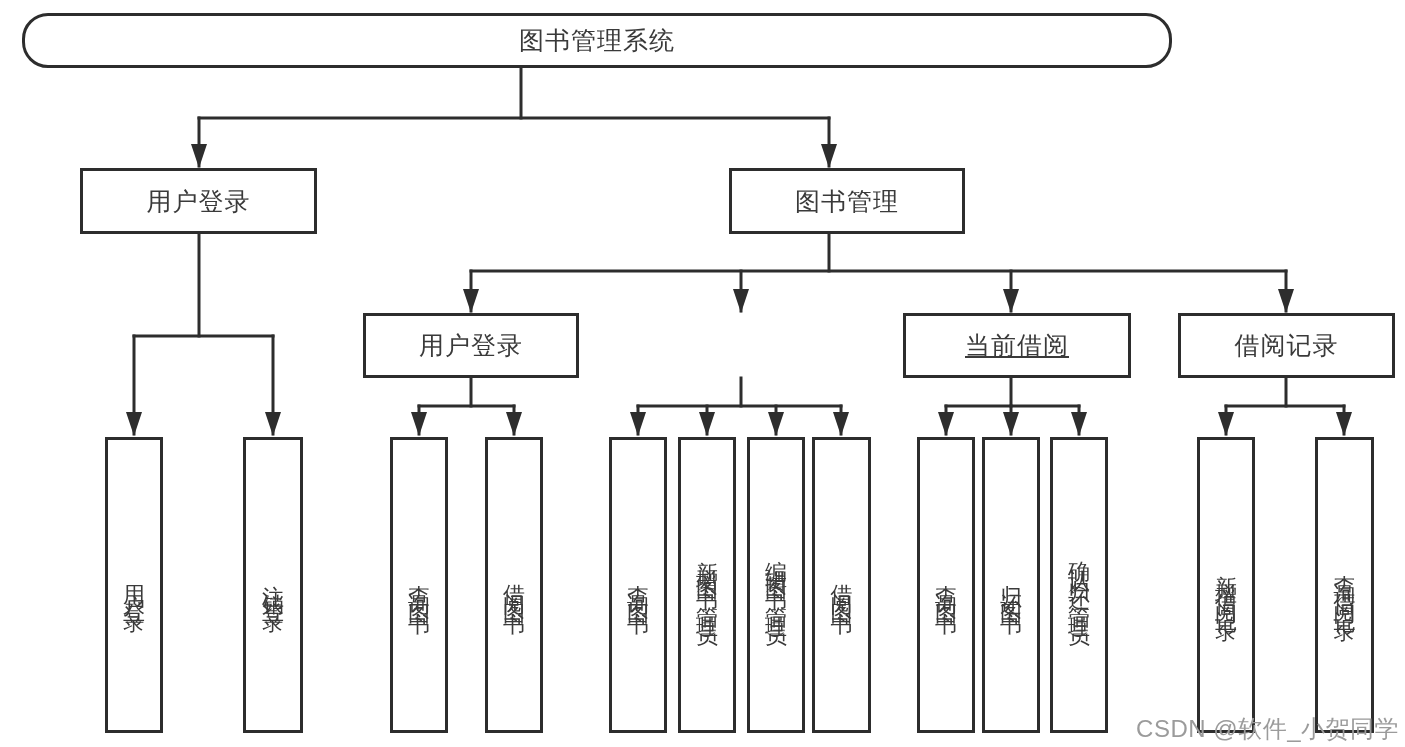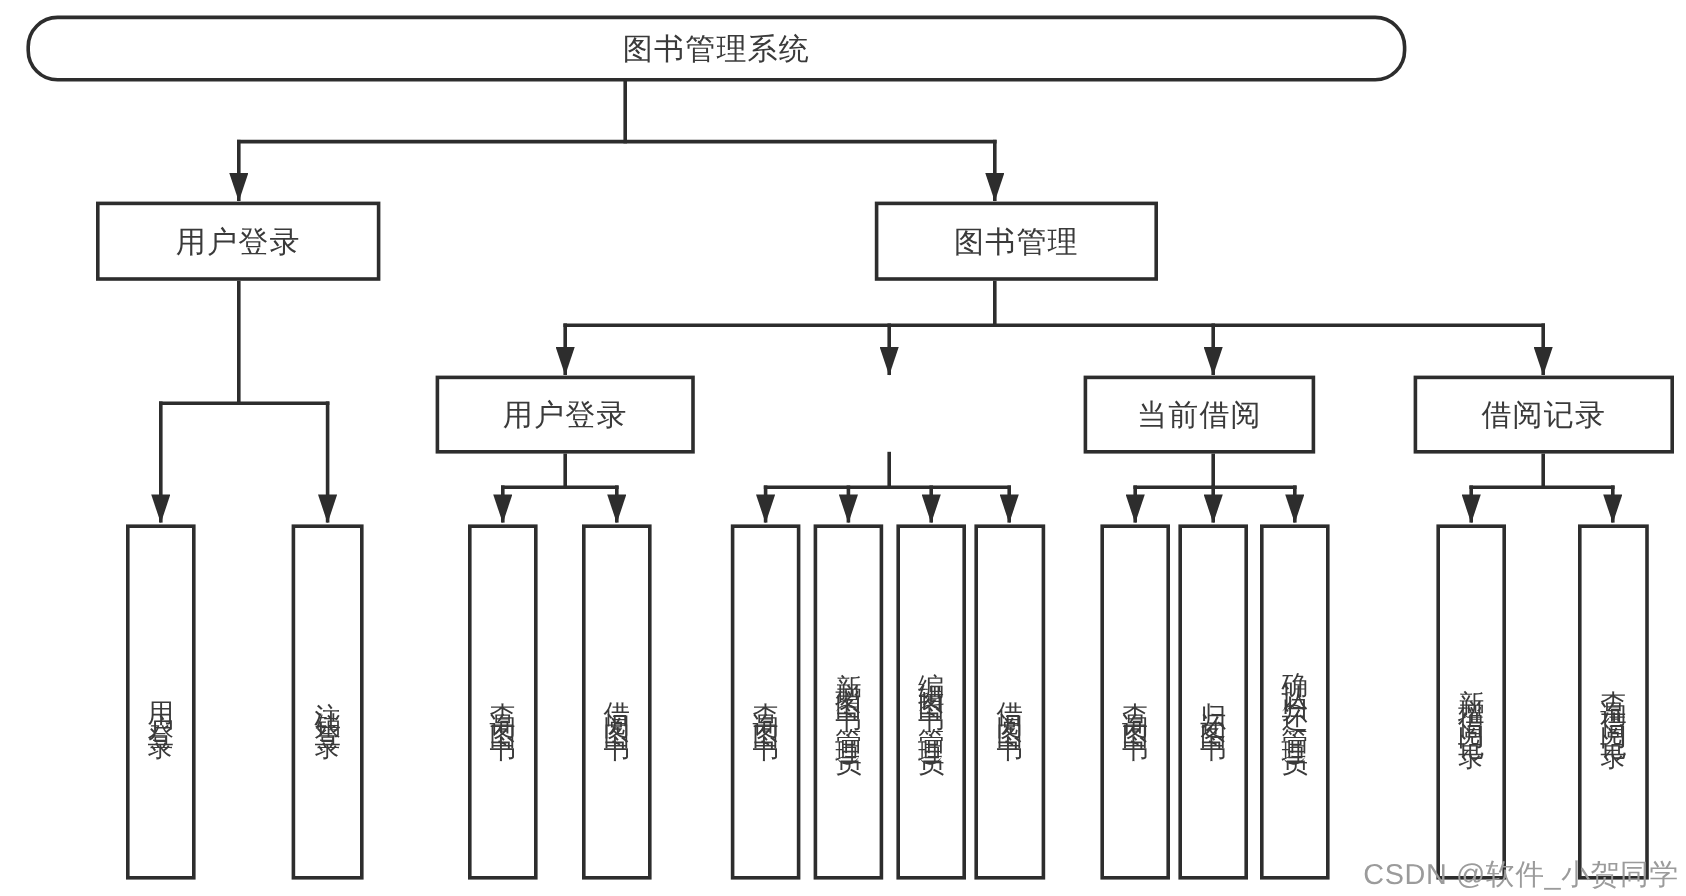--- a/index.html
+++ b/index.html
@@ -36,21 +36,21 @@
   .v-node{
     writing-mode:vertical-rl;text-orientation:mixed;
     font-size:22px;letter-spacing:0.42em;line-height:1;
   }
   
   #n-root            {left:22px;  top:13px;  width:1150px; height:55px;border-radius:26px;}
   #n-user-login      {left:80px;  top:168px; width:237px; height:66px;}
   #n-book-management {left:705px; top:168px; width:236px; height:66px;margin-left:24px;}
   #n-new-book        {left:363px; top:313px; width:216px; height:65px;}
   #n-book-borrow     {left:633px; top:313px; width:216px; height:65px;}
-  #n-current-borrow  {left:903px; top:313px; width:193px; height:65px;}
+  #n-current-borrow  {left:903px; top:313px; width:228px; height:65px;text-decoration:underline;}
   #n-borrow-records  {left:1178px;top:313px; width:217px; height:65px;}
 
   #l-user-login      {left:105px; top:437px; width:58px;  height:296px;}
   #l-logout          {left:243px; top:437px; width:60px;  height:296px;}
   #l-nb-query        {left:390px; top:437px; width:58px;  height:296px;}
   #l-nb-borrow       {left:485px; top:437px; width:58px;  height:296px;}
   #l-bb-query        {left:609px; top:437px; width:58px;  height:296px;}
   #l-bb-add          {left:678px; top:437px; width:58px;  height:296px;}
   #l-bb-edit         {left:747px; top:437px; width:58px;  height:296px;}
   #l-bb-borrow       {left:812px; top:437px; width:59px;  height:296px;}

